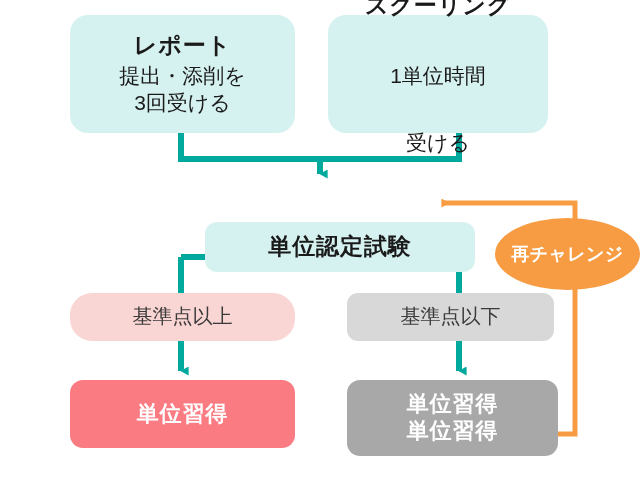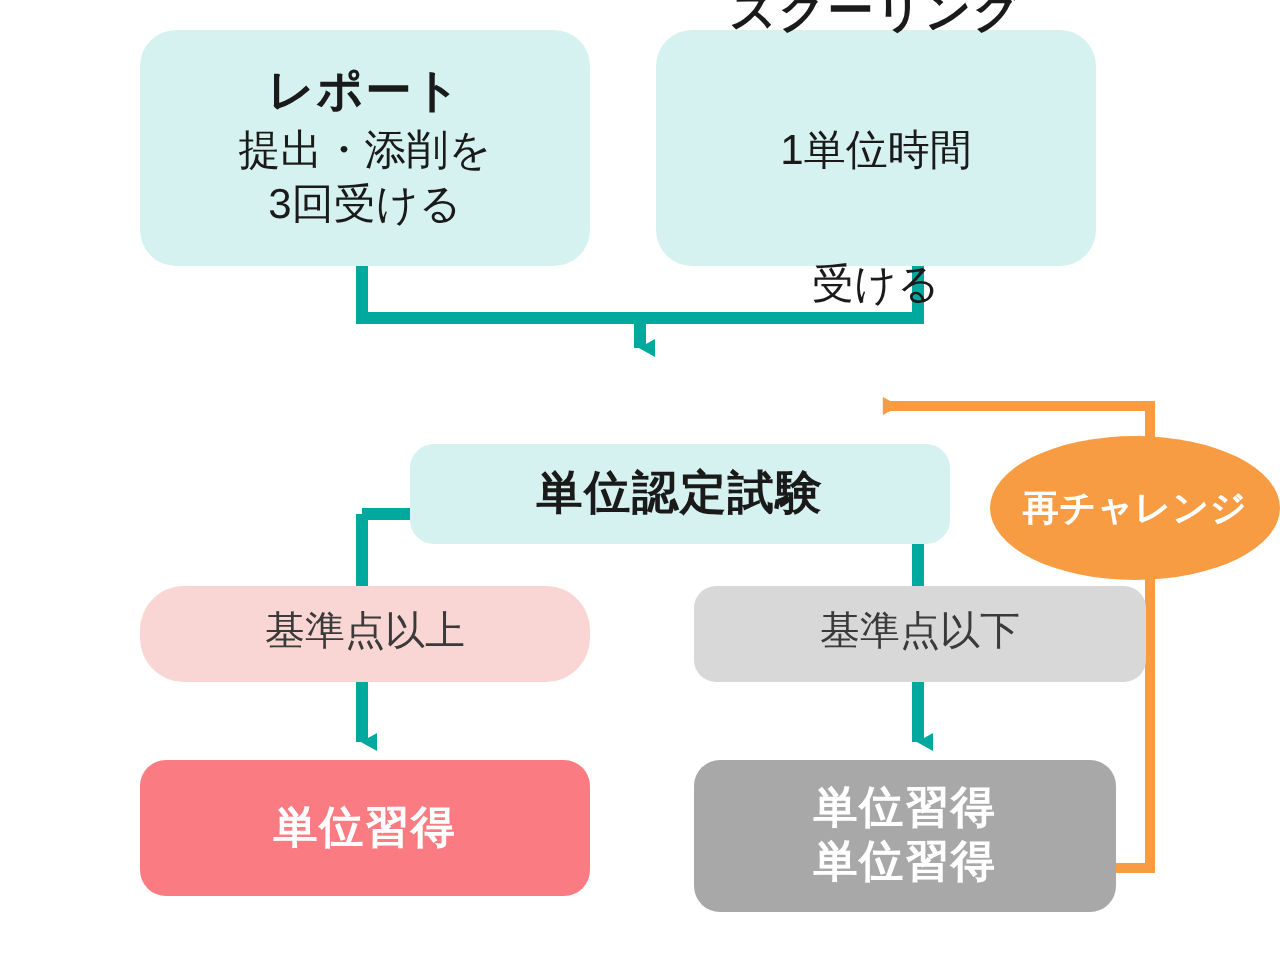--- a/index.html
+++ b/index.html
@@ -164,21 +164,21 @@
   </div>
 
   <div class="node box-exam" style="left:205px; top:178px; width:270px; height:50px;margin-top:44px;">
     <div>単位認定試験</div>
   </div>
 
   <div class="node box-pass-cond" style="left:70px; top:293px; width:225px; height:48px;">
     <div>基準点以上</div>
   </div>
 
-  <div class="node box-fail-cond" style="left:347px; top:293px; width:226px; height:48px;">
+  <div class="node box-fail-cond" style="left:347px; top:293px; width:207px; height:48px;">
     <div>基準点以下</div>
   </div>
 
   <div class="node box-pass-result" style="left:70px; top:380px; width:225px; height:68px;">
     <div>単位習得</div>
   </div>
 
   <div class="node box-fail-result" style="left:347px; top:380px; width:211px; height:76px;">
     <div>単位習得</div>
     <div>単位習得</div>

